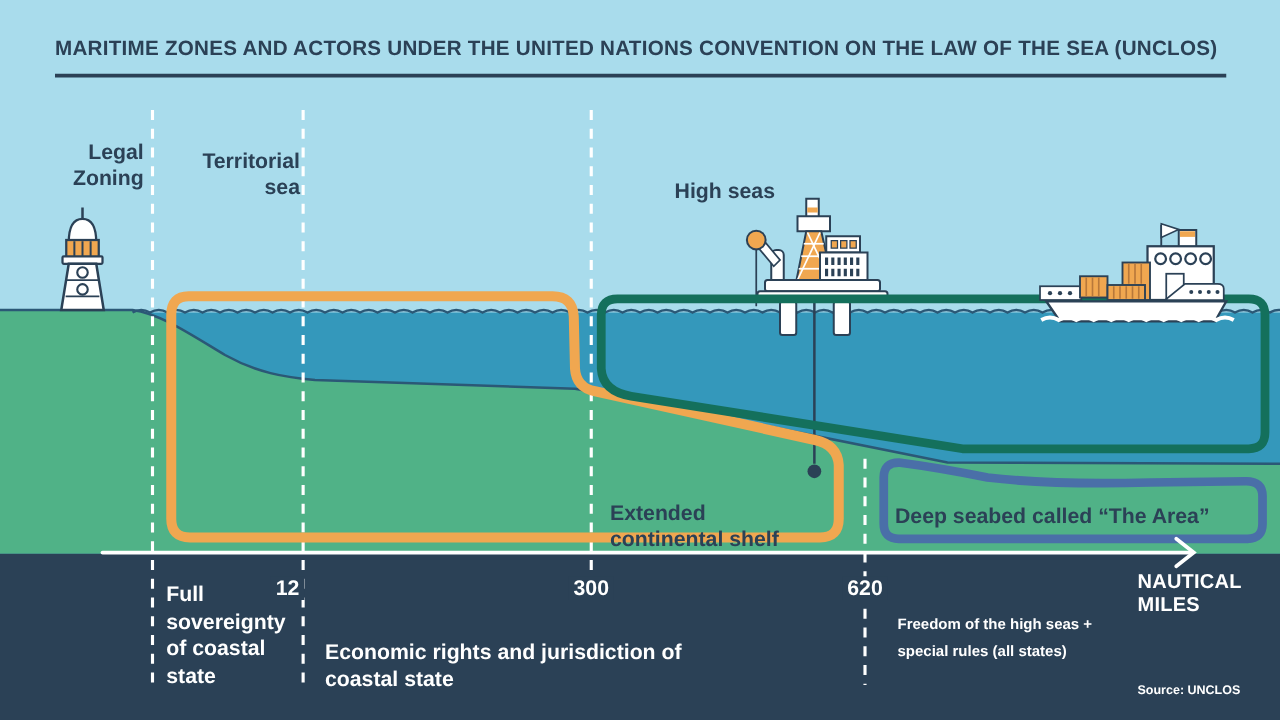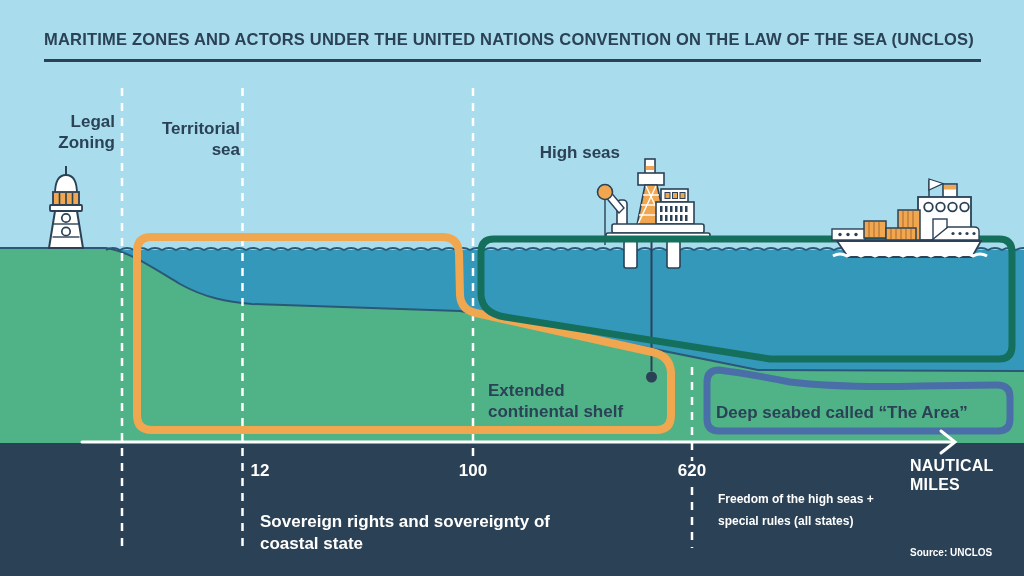--- a/index.html
+++ b/index.html
@@ -17,28 +17,28 @@
   .title-rule{
     position:absolute;left:44px;top:59px;width:937px;height:3px;background:#2b4156;
   }
   .zone-label{font-size:17px;line-height:21px;text-align:right;}
   .lbl-legal{left:45px;top:111px;width:70px;}
   .lbl-terr{left:140px;top:118px;width:100px;}
   .lbl-eez{left:260px;top:111px;width:185px;}
   .lbl-high{left:490px;top:111px;width:130px;margin-top:31px;}
   .seabed-label{font-size:17px;line-height:21px;}
   .lbl-cshelf{left:260px;top:402px;width:220px;}
-  .lbl-extshelf{left:488px;top:380px;width:165px;}
+  .lbl-extshelf{left:488px;top:400px;width:165px;}
   .lbl-area{left:716px;top:402px;width:280px;}
   .wtxt{position:absolute;color:#ffffff;font-weight:bold;}
   .tick{
     top:461px;font-size:17px;transform:translateX(-50%);
     background:#2b4156;padding:0 4px;line-height:19px;
   }
-  .tick-12{left:260px;}
+  .tick-12{left:230px;}
   .tick-200{left:473px;}
   .tick-350{left:692px;}
   .rights-terr{left:133px;top:465px;width:106px;font-size:17px;line-height:21.5px;}
   .rights-eez{left:260px;top:511px;width:300px;font-size:17px;line-height:22px;}
   .rights-high{left:718px;top:489px;width:196px;font-size:12px;line-height:21.5px;}
   .unit{left:910px;top:457px;width:100px;font-size:16px;line-height:18.5px;letter-spacing:.2px;}
   .source{left:910px;top:547px;width:110px;font-size:10px;font-weight:bold;}
 </style>
 </head>
 <body>
@@ -189,21 +189,22 @@
   <div class="title-rule"></div>
 
   <div class="txt zone-label lbl-legal">Legal Zoning</div>
   <div class="txt zone-label lbl-terr">Territorial sea</div>
   <div class="txt zone-label lbl-high">High seas</div>
 
   <div class="txt seabed-label lbl-extshelf">Extended continental shelf</div>
   <div class="txt seabed-label lbl-area">Deep seabed called “The Area”</div>
 
   <div class="wtxt tick tick-12">12</div>
-  <div class="wtxt tick tick-200">100</div>
+  <div class="wtxt tick tick-200">300</div>
   <div class="wtxt tick tick-350">620</div>
 
-  <div class="wtxt rights-eez">Sovereign rights and sovereignty of coastal state</div>
+  <div class="wtxt rights-terr">Full sovereignty of coastal state</div>
+  <div class="wtxt rights-eez">Economic rights and jurisdiction of coastal state</div>
   <div class="wtxt rights-high">Freedom of the high seas + special rules (all states)</div>
 
   <div class="wtxt unit">NAUTICAL MILES</div>
   <div class="wtxt source">Source: UNCLOS</div>
 </div>
 
 </body></html>

